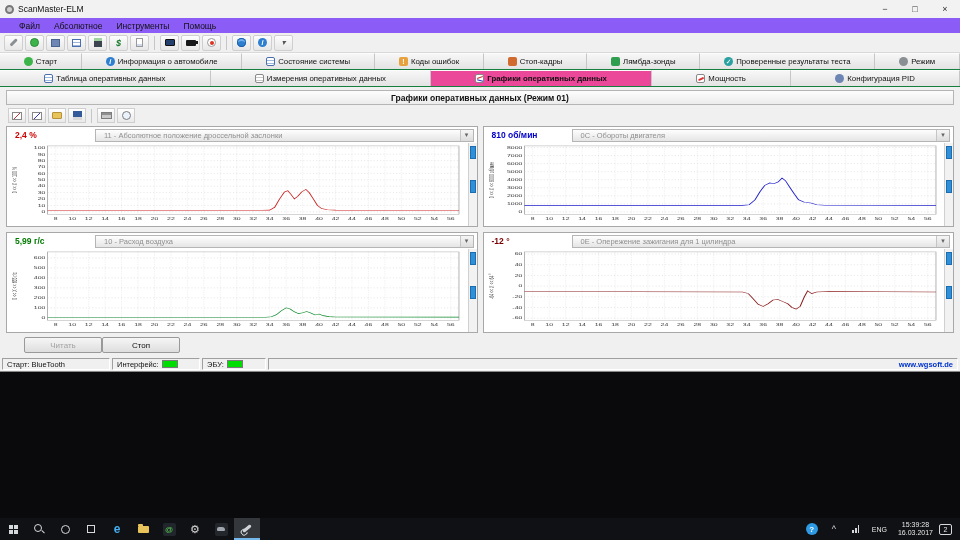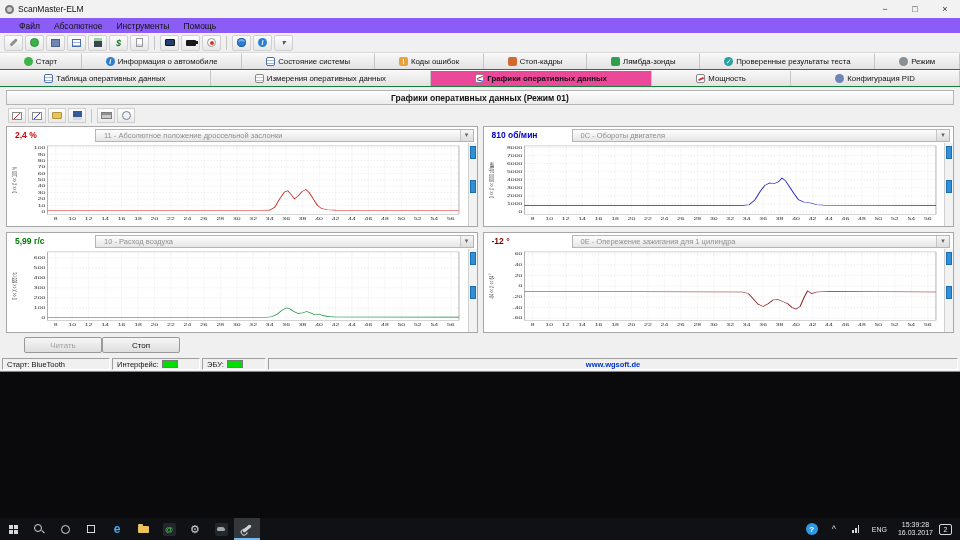--- a/index.html
+++ b/index.html
@@ -74,21 +74,21 @@
 .vthumb.t1{top:4%}
 .vthumb.t2{top:44%}
 .btnrow{height:20px;display:flex;gap:0;padding-left:24px;flex:none}
 .btn{width:78px;height:16px;border:1px solid #999;border-radius:2px;background:linear-gradient(#f6f6f6,#dedede);font-size:8px;font-family:inherit;color:#111}
 .btn.disabled{color:#a3a3a3}
 .statusbar{height:14px;display:flex;align-items:stretch;background:#f0f0f0;padding:1px 2px;gap:2px;flex:none}
 .seg{border:1px solid;border-color:#9f9f9f #fff #fff #9f9f9f;display:flex;align-items:center;padding:0 4px;font-size:7.5px;gap:3px;white-space:nowrap}
 .seg.port{width:108px}
 .seg.iface{width:88px}
 .seg.ecu{width:64px}
-.seg.rest{flex:1;justify-content:center}
+.seg.rest{flex:1;justify-content:flex-end}
 .led{width:16px;height:8px;border:1px solid #7a7a7a}
 .weblink{color:#0033cc;font-weight:bold}
 .taskbar{position:absolute;left:0;bottom:0;width:960px;height:22px;background:#101114;display:flex;align-items:stretch;color:#e8e8e8}
 .tbi{width:26px;display:flex;align-items:center;justify-content:center;font-size:10px}
 .tbi.active-app{background:#34383d;border-bottom:2px solid #76b9ed}
 .winlogo{display:grid;grid-template-columns:4px 4px;grid-template-rows:4px 4px;gap:1px}
 .winlogo i{background:#d6d9db}
 .mag{position:relative;width:10px;height:10px}
 .mag::before{content:"";position:absolute;left:0;top:0;width:6px;height:6px;border:1.3px solid #d6d9db;border-radius:50%}
 .mag::after{content:"";position:absolute;left:6.5px;top:6.5px;width:3.5px;height:1.4px;background:#d6d9db;transform:rotate(45deg)}

